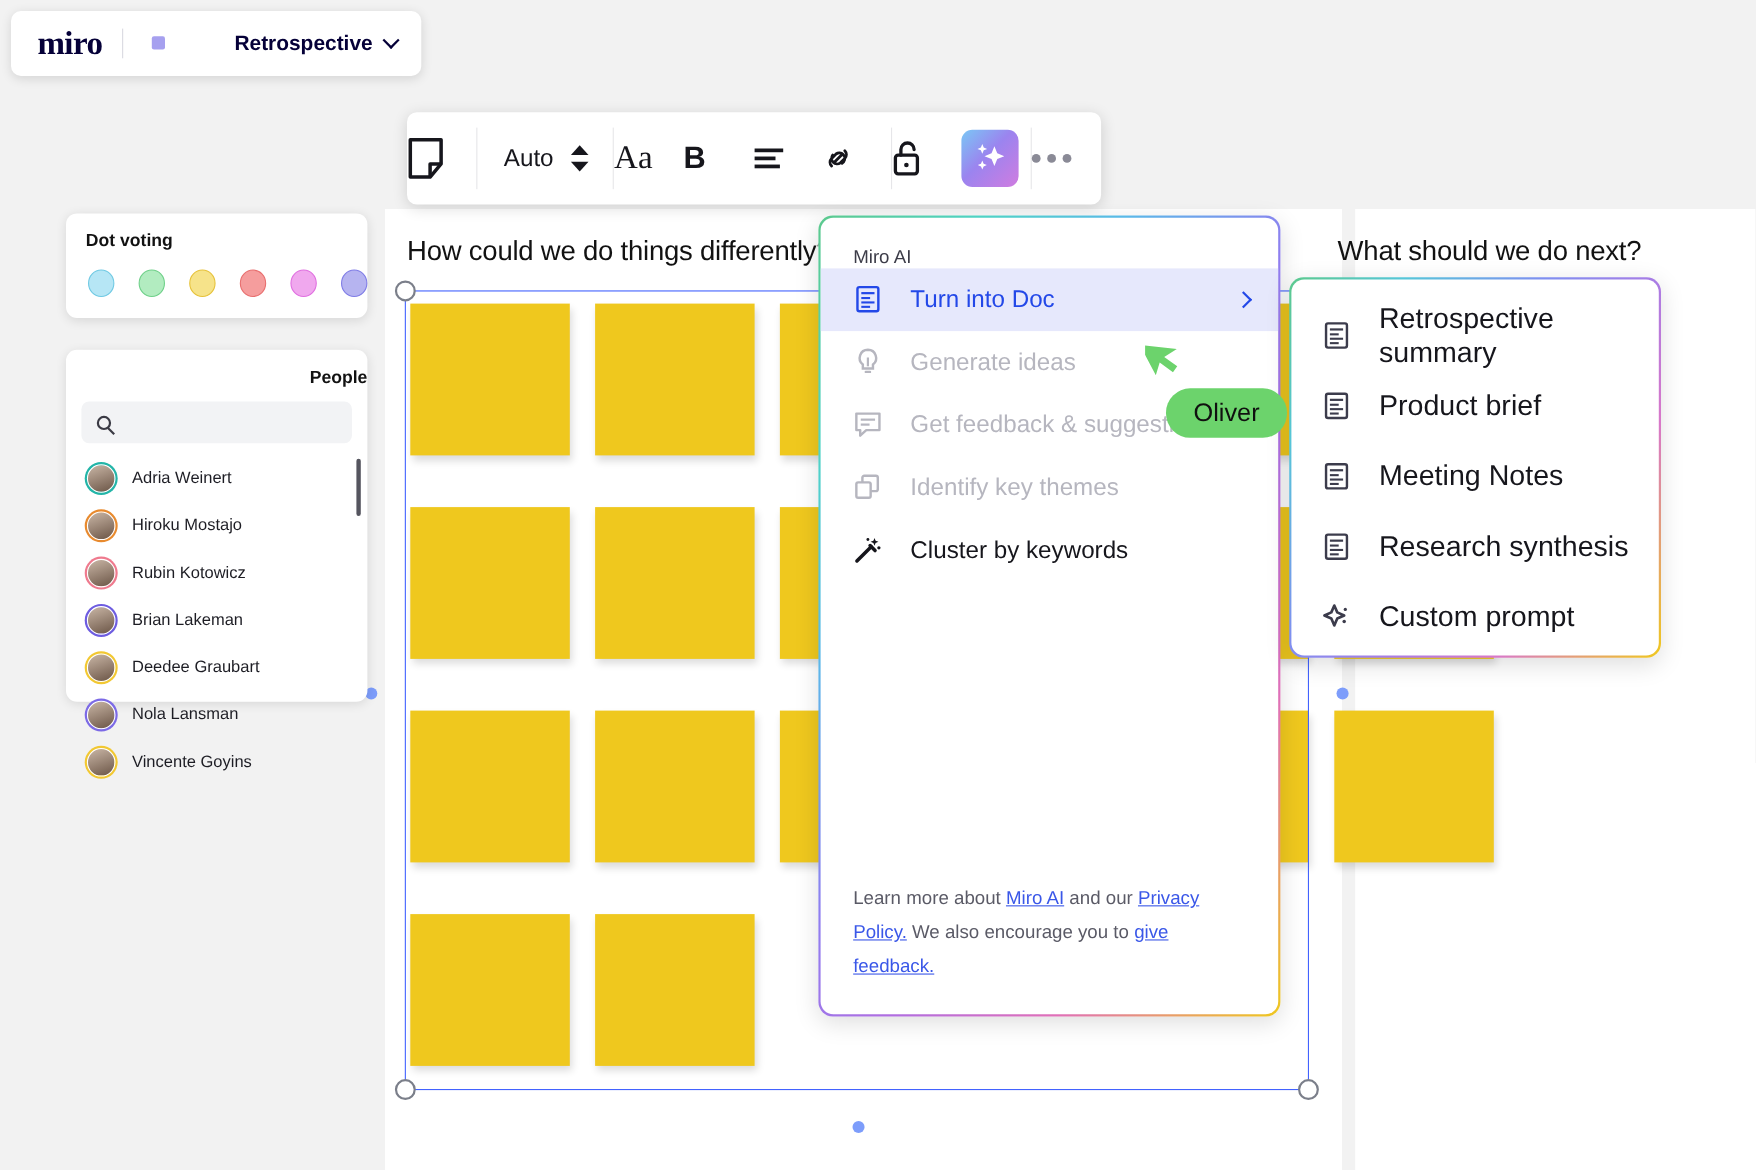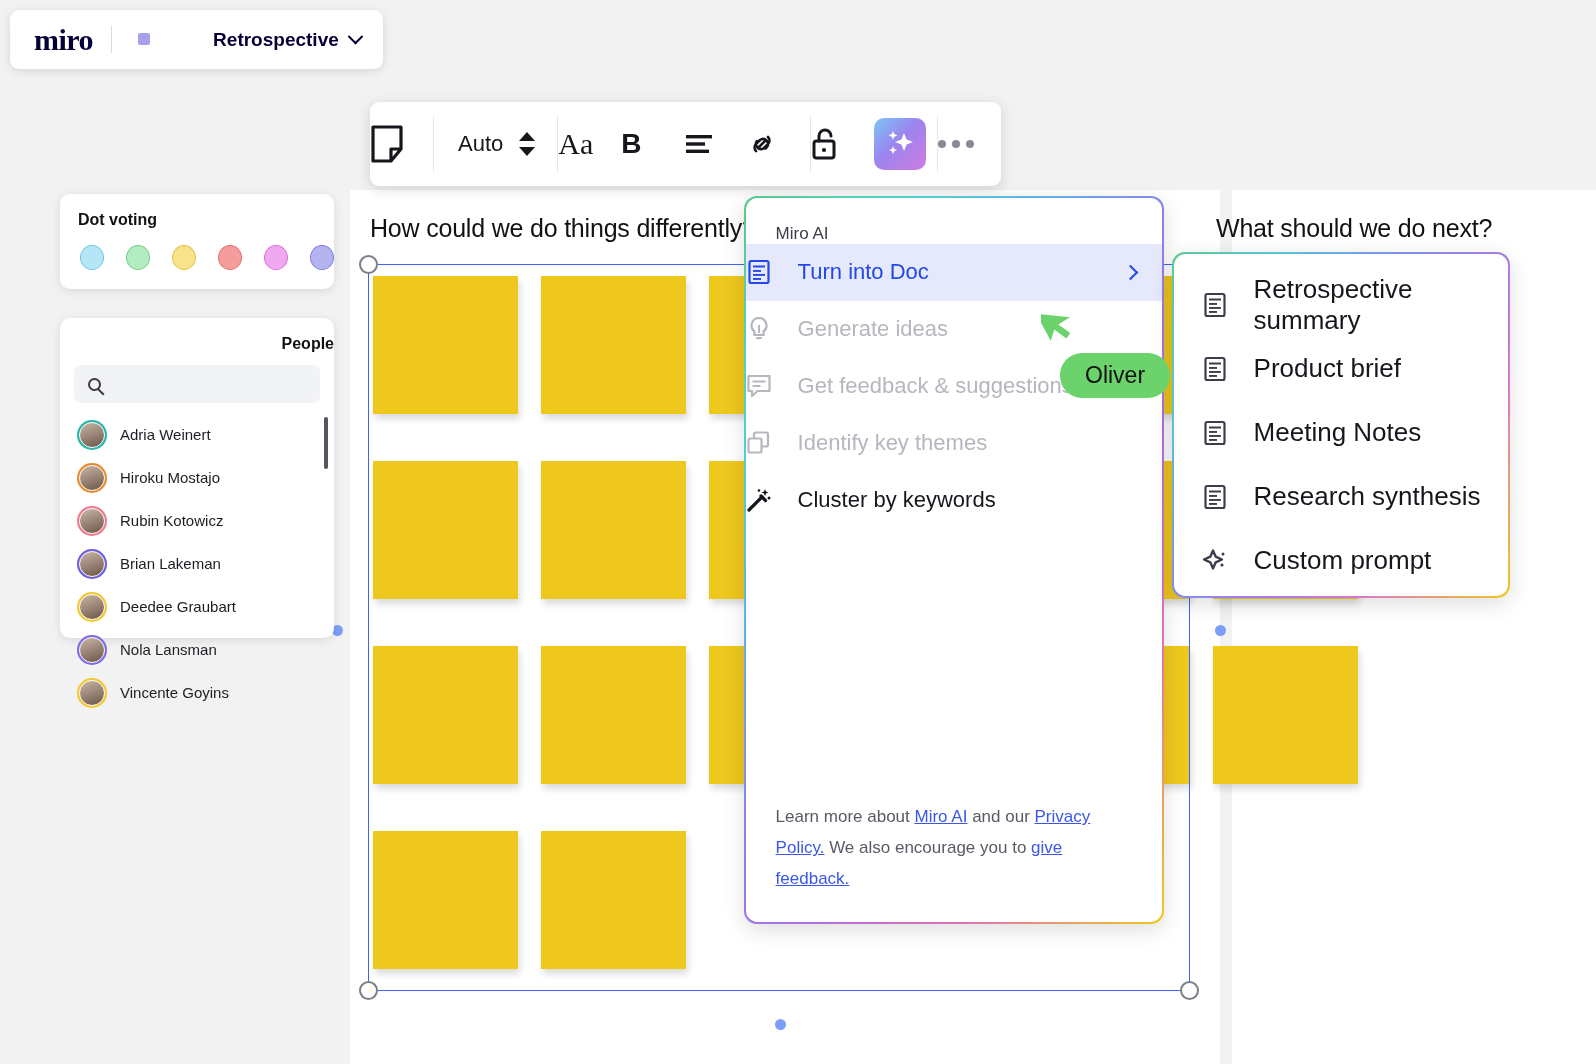--- a/index.html
+++ b/index.html
@@ -260,20 +260,21 @@
     position: relative;
     overflow: hidden;
   }
   #ai-menu-heading {
     font-size: 17px; color: #3c3c48;
     padding: 26px 0 0 30px;
   }
   .ai-item {
     display: flex; align-items: center;
     height: 57px;
+    padding-left: 30px;
     gap: 26px;
     cursor: pointer;
     position: relative;
   }
   .ai-item.active {
     background: #e6e8fc;
   }
   .ai-item-label { font-size: 22px; color: #16161c; }
   .ai-item.active .ai-item-label { color: #2348e8; }
   .ai-item.disabled .ai-item-label { color: #b6b6bf; }

